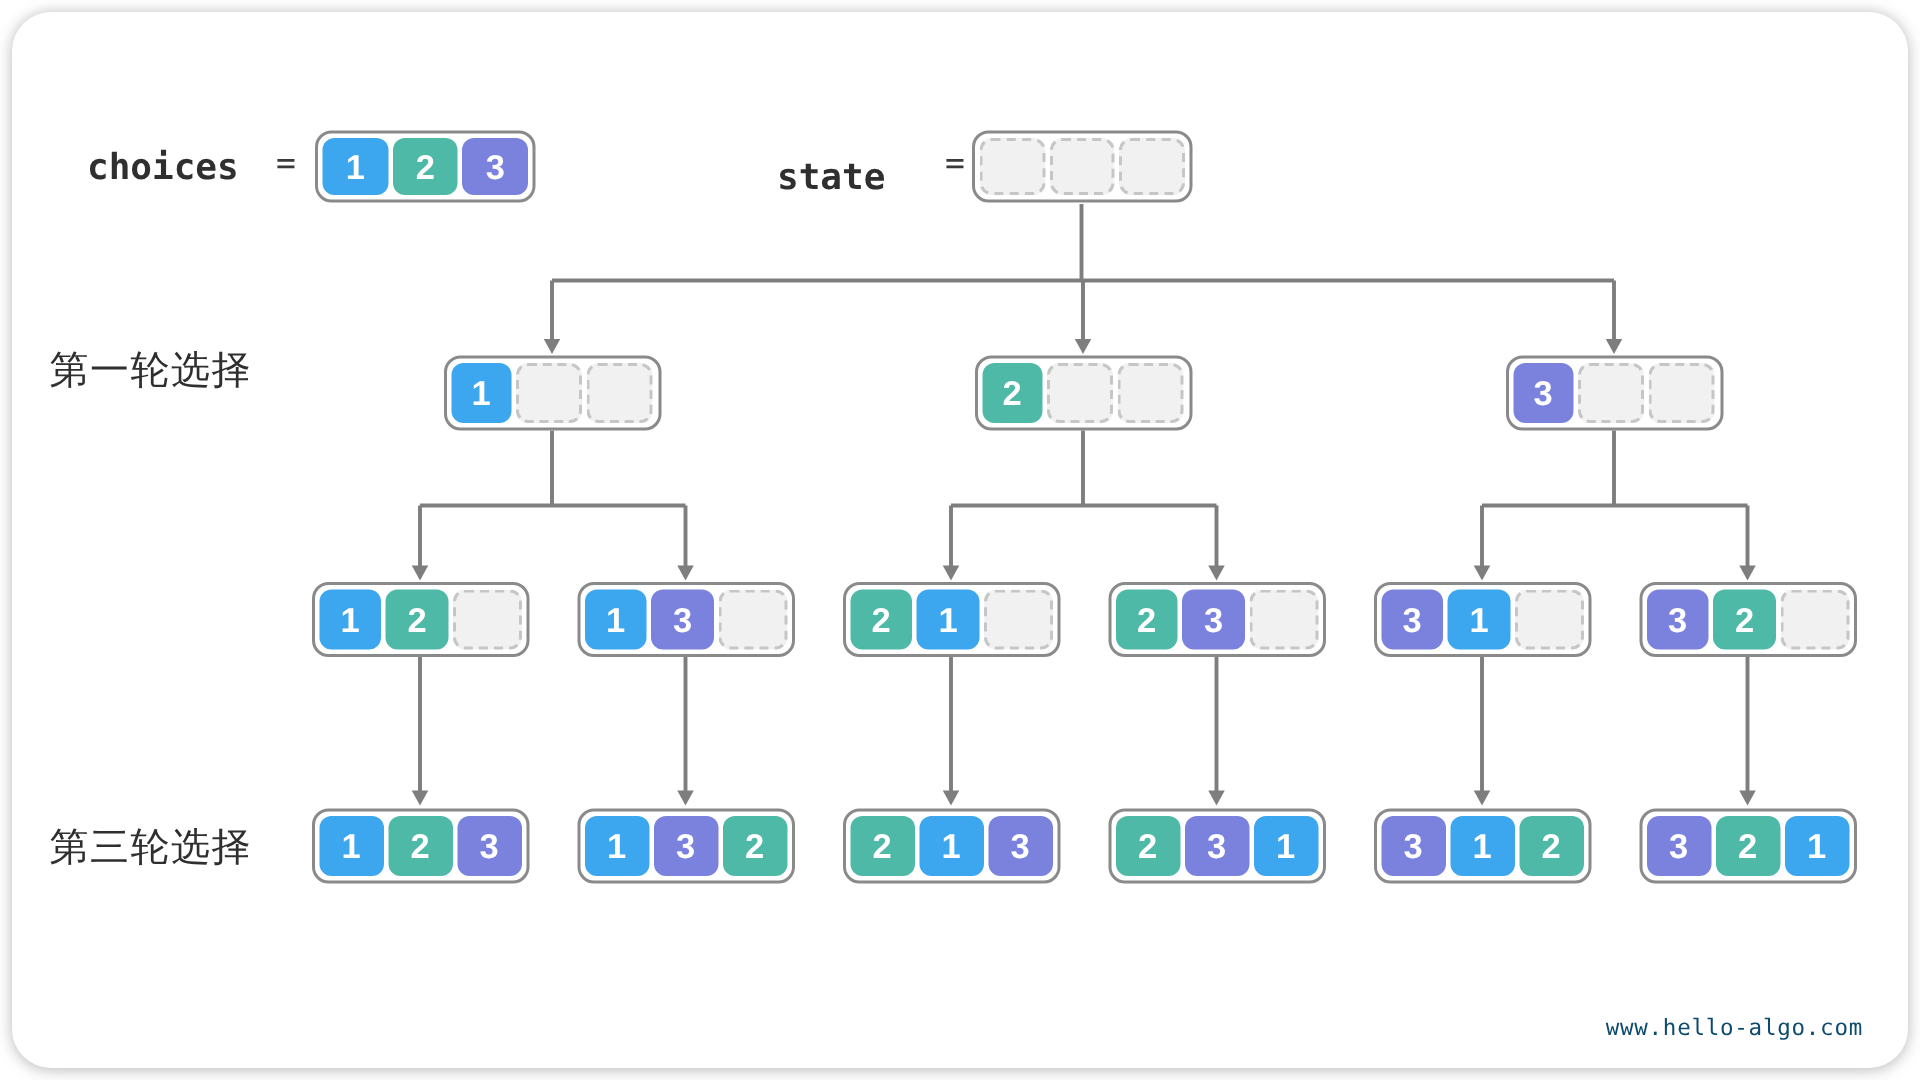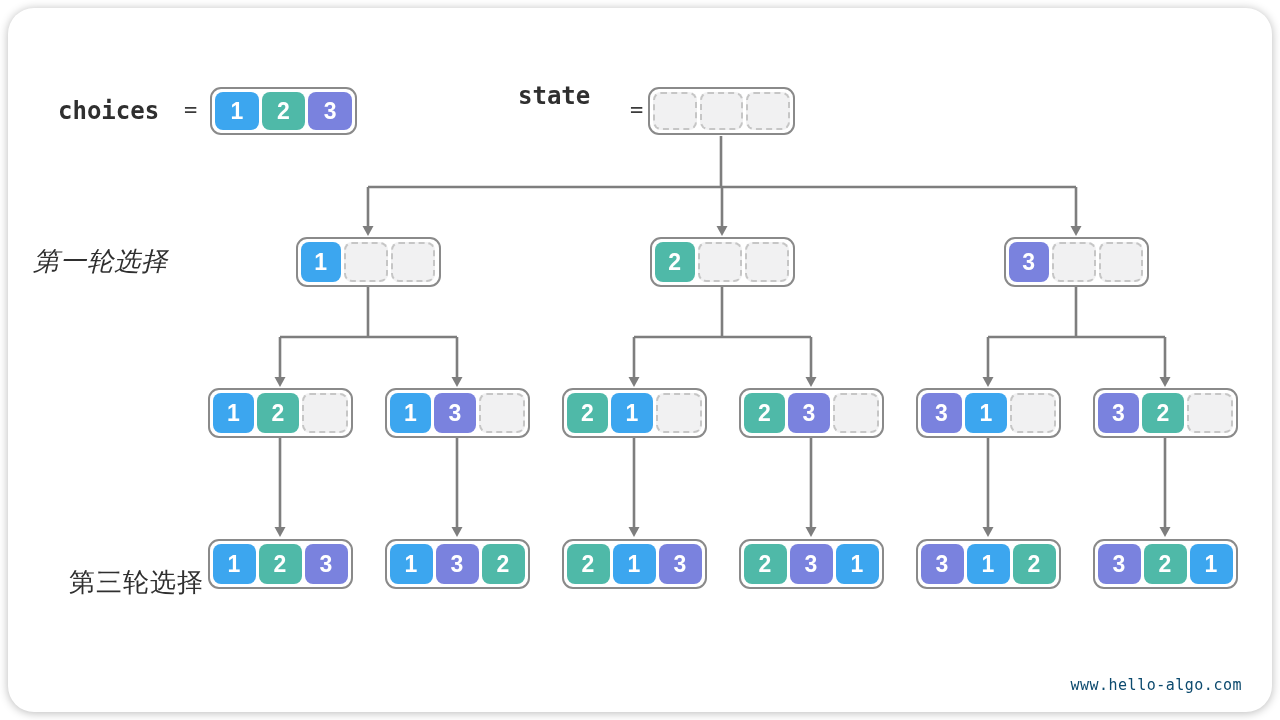--- a/index.html
+++ b/index.html
@@ -74,30 +74,30 @@
     </svg>
 
   <span class="mono-label" style="left:58px;top:87px;">choices</span>
   <span class="equals" style="left:184px;top:87px;">=</span>
   <div class="node" style="left: 210px; top: 87px; width: 147px; height: 48px;">
       <div class="cell" style="background: rgb(60, 166, 239);">1</div>
       <div class="cell" style="background: rgb(79, 185, 168);">2</div>
       <div class="cell" style="background: rgb(122, 130, 222);">3</div>
     </div>
 
-  <span class="mono-label" style="left:518px;top:72px;">state</span>
+  <span class="mono-label" style="left:518px;top:94px;">state</span>
   <span class="equals" style="left:630px;top:87px;">=</span>
   <div class="node" style="left: 648px; top: 87px; width: 147px; height: 48px;">
       <div class="cell empty" style="background: rgb(241, 241, 242); border-color: rgb(198, 198, 198);"></div>
       <div class="cell empty" style="background: rgb(241, 241, 242); border-color: rgb(198, 198, 198);"></div>
       <div class="cell empty" style="background: rgb(241, 241, 242); border-color: rgb(198, 198, 198);"></div>
     </div>
 
-  <div class="row-label" style="top:236px;font-style:italic;">第一轮选择</div>
-  <div class="row-label" style="top:557px;margin-left:36px;">第三轮选择</div>
+  <div class="row-label" style="top:221px;">第一轮选择</div>
+  <div class="row-label" style="top:539px;">第三轮选择</div>
 
   <div id="nodes">
       <div class="node" style="left: 295.5px; top: 237px; width: 145px; height: 50px;">
         <div class="cell" style="background: rgb(60, 166, 239);">1</div>
         <div class="cell empty" style="background: rgb(241, 241, 242); border-color: rgb(198, 198, 198);"></div>
         <div class="cell empty" style="background: rgb(241, 241, 242); border-color: rgb(198, 198, 198);"></div>
       </div>
       <div class="node" style="left: 649.5px; top: 237px; width: 145px; height: 50px;">
         <div class="cell" style="background: rgb(79, 185, 168);">2</div>
         <div class="cell empty" style="background: rgb(241, 241, 242); border-color: rgb(198, 198, 198);"></div>

